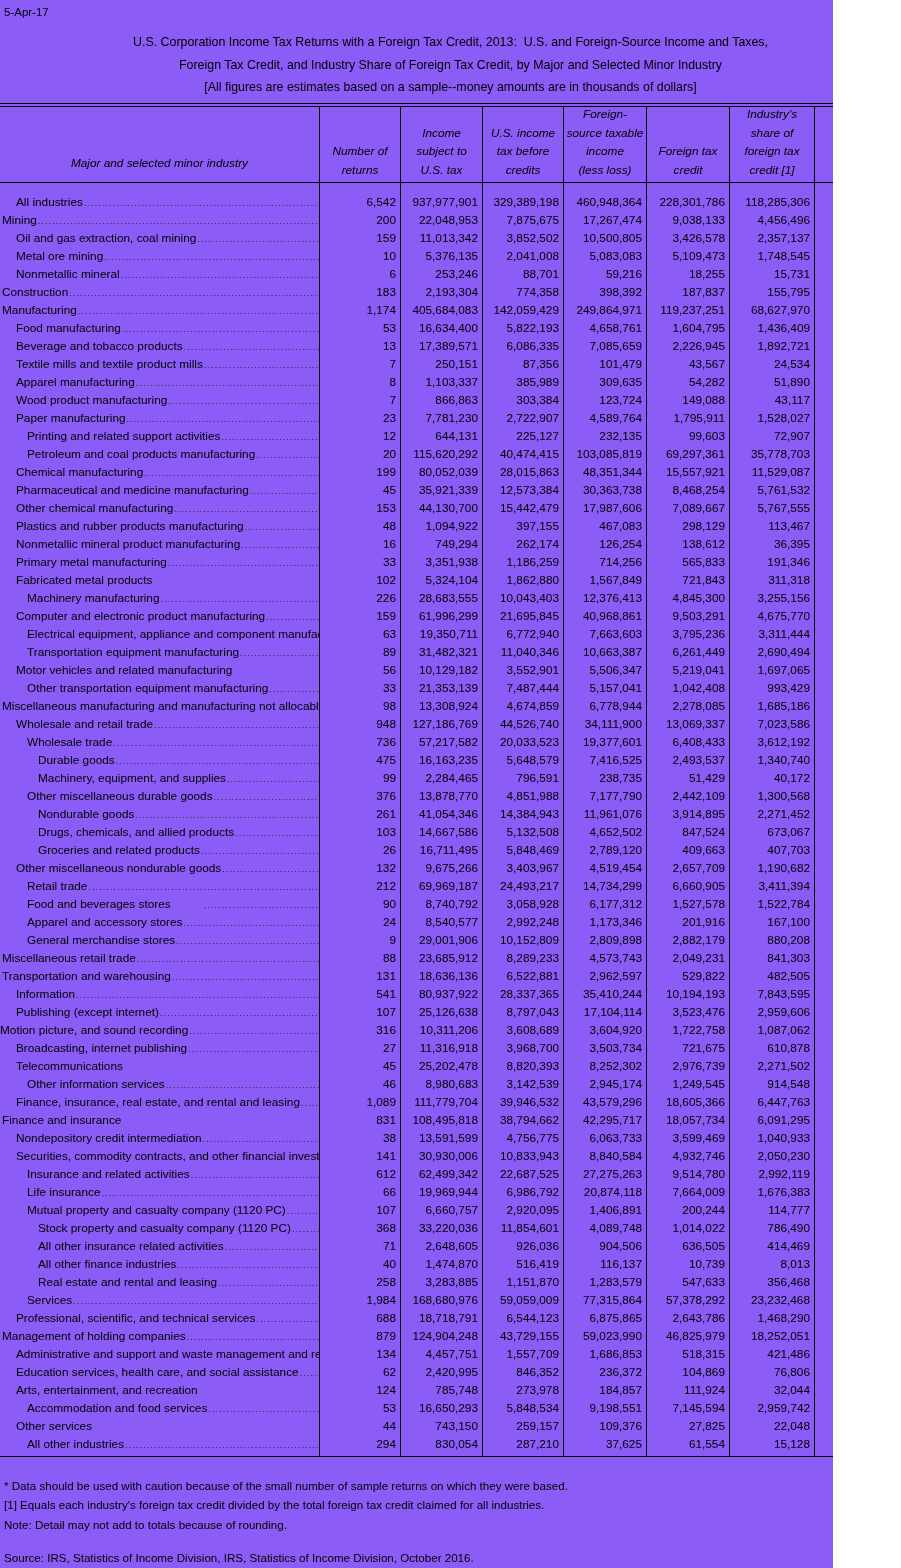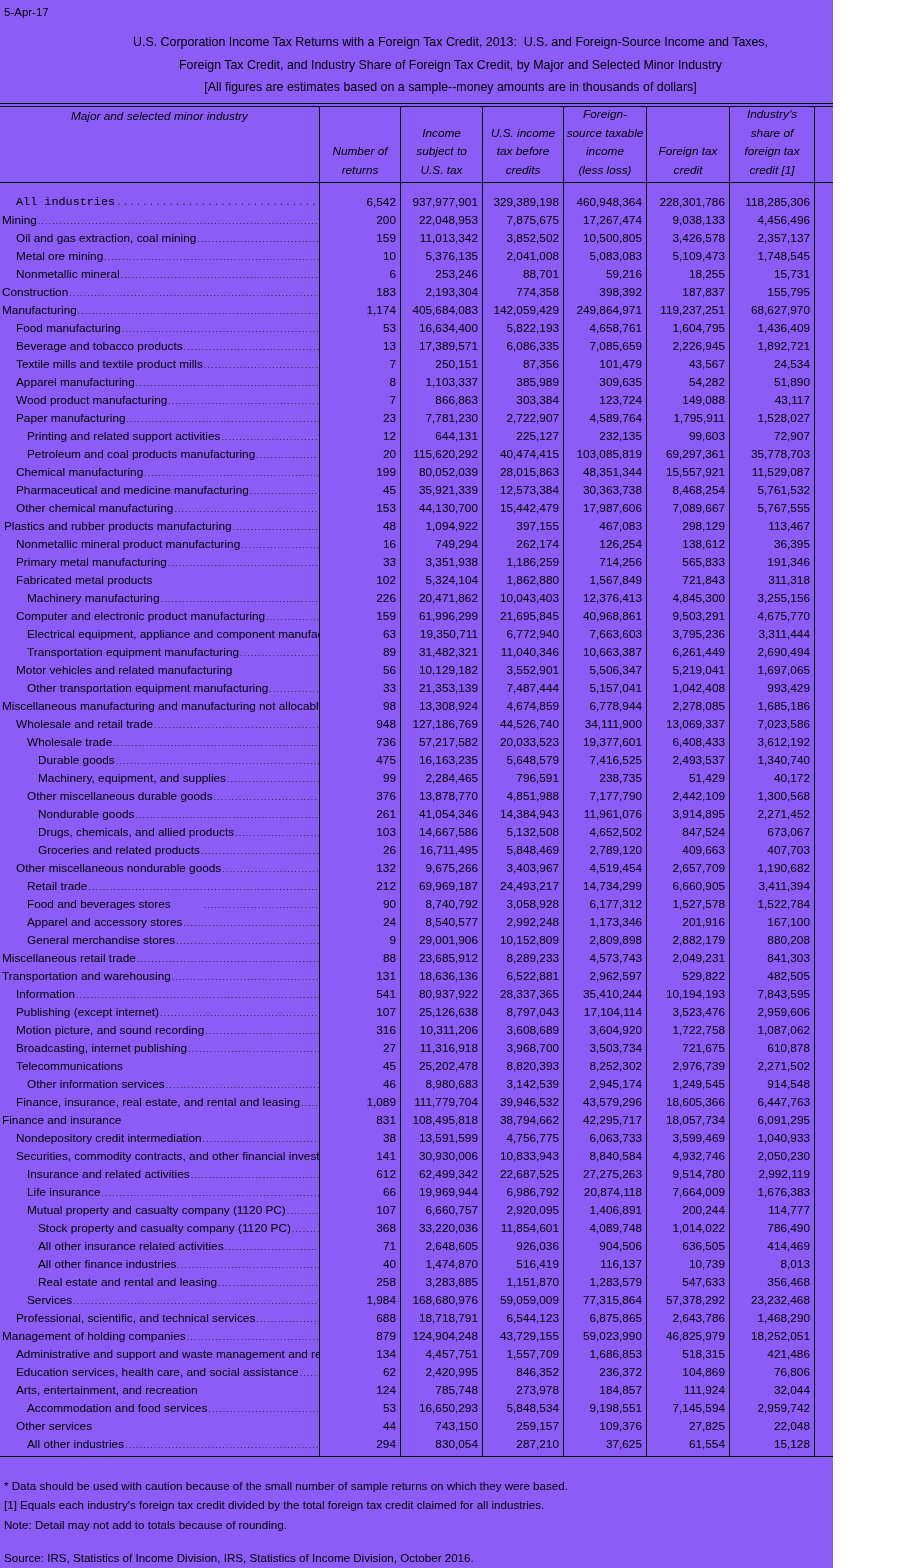--- a/index.html
+++ b/index.html
@@ -16,21 +16,21 @@
   .data-table { position:absolute; top:103px; left:0; width:899px; }
   .thead {
     display:grid; grid-template-columns:320px 81px 82px 81px 83px 83px 85px 84px;
     border-top:4px double #000; border-bottom:1px solid #000; height:80px;
   }
   .hcell {
     border-right:1px solid #000; display:flex; flex-direction:column;
     justify-content:flex-end; align-items:center; text-align:center;
     font-size:11.8px; line-height:18.5px; padding-bottom:3px; overflow:hidden;font-style:italic;
   }
-  .hcell.label-h { justify-content:flex-start; padding-bottom:10px; }
+  .hcell.label-h { justify-content:flex-end; padding-bottom:10px; }
 
   .tbody { position:relative; padding:10px 0 3px; border-bottom:1px solid #000; }
   .vline { position:absolute; top:0; bottom:0; width:1px; background:#000; }
 
   .row {
     display:grid; grid-template-columns:320px 81px 82px 81px 83px 83px 85px 84px;
     height:18px; align-items:center; font-size:11.8px;
   }
   .cell { overflow:hidden; }
   .lab { display:flex; align-items:baseline; white-space:nowrap; overflow:hidden; padding-right:1px; }
@@ -111,21 +111,21 @@
     <div class="tbody">
       <div class="vline" style="left:319px"></div>
       <div class="vline" style="left:400px"></div>
       <div class="vline" style="left:482px"></div>
       <div class="vline" style="left:563px"></div>
       <div class="vline" style="left:646px"></div>
       <div class="vline" style="left:729px"></div>
       <div class="vline" style="left:814px"></div>
       <div class="vline" style="left:898px"></div>
     <div class="row">
-    <div class="cell lab" style="padding-left: 16px; font-family: Liberation Mono, monospace;">
+    <div class="cell lab" style="padding-left: 16px;">
       <span class="lab-text">All industries</span>
       <span class="leader">............................................................................................................................................................................................................................</span>
     </div>
     <div class="cell num">6,542</div>
     <div class="cell num">937,977,901</div>
     <div class="cell num">329,389,198</div>
     <div class="cell num">460,948,364</div>
     <div class="cell num">228,301,786</div>
     <div class="cell num">118,285,306</div>
     <div class="cell num share">100.0</div>
@@ -345,21 +345,21 @@
     </div>
     <div class="cell num">153</div>
     <div class="cell num">44,130,700</div>
     <div class="cell num">15,442,479</div>
     <div class="cell num">17,987,606</div>
     <div class="cell num">7,089,667</div>
     <div class="cell num">5,767,555</div>
     <div class="cell num share">4.9</div>
   </div>
         <div class="row">
-    <div class="cell lab" style="padding-left: 4px;">
+    <div class="cell lab" style="padding-left: 16px;">
       <span class="lab-text">Plastics and rubber products manufacturing</span>
       <span class="leader">............................................................................................................................................................................................................................</span>
     </div>
     <div class="cell num">48</div>
     <div class="cell num">1,094,922</div>
     <div class="cell num">397,155</div>
     <div class="cell num">467,083</div>
     <div class="cell num">298,129</div>
     <div class="cell num">113,467</div>
     <div class="cell num share">0.1</div>
@@ -402,21 +402,21 @@
     <div class="cell num">721,843</div>
     <div class="cell num">311,318</div>
     <div class="cell num share"></div>
   </div>
         <div class="row">
     <div class="cell lab" style="padding-left: 27px;">
       <span class="lab-text">Machinery manufacturing</span>
       <span class="leader">............................................................................................................................................................................................................................</span>
     </div>
     <div class="cell num">226</div>
-    <div class="cell num">20,471,862</div>
+    <div class="cell num">28,683,555</div>
     <div class="cell num">10,043,403</div>
     <div class="cell num">12,376,413</div>
     <div class="cell num">4,845,300</div>
     <div class="cell num">3,255,156</div>
     <div class="cell num share">2.8</div>
   </div>
         <div class="row">
     <div class="cell lab" style="padding-left: 16px;">
       <span class="lab-text">Computer and electronic product manufacturing</span>
       <span class="leader">............................................................................................................................................................................................................................</span>
@@ -709,21 +709,21 @@
     </div>
     <div class="cell num">107</div>
     <div class="cell num">25,126,638</div>
     <div class="cell num">8,797,043</div>
     <div class="cell num">17,104,114</div>
     <div class="cell num">3,523,476</div>
     <div class="cell num">2,959,606</div>
     <div class="cell num share">2.5</div>
   </div>
         <div class="row">
-    <div class="cell lab" style="padding-left: 16px;">
+    <div class="cell lab" style="padding-left: 0;">
       <span class="lab-text">Motion picture, and sound recording</span>
       <span class="leader">............................................................................................................................................................................................................................</span>
     </div>
     <div class="cell num">316</div>
     <div class="cell num">10,311,206</div>
     <div class="cell num">3,608,689</div>
     <div class="cell num">3,604,920</div>
     <div class="cell num">1,722,758</div>
     <div class="cell num">1,087,062</div>
     <div class="cell num share">0.9</div>

